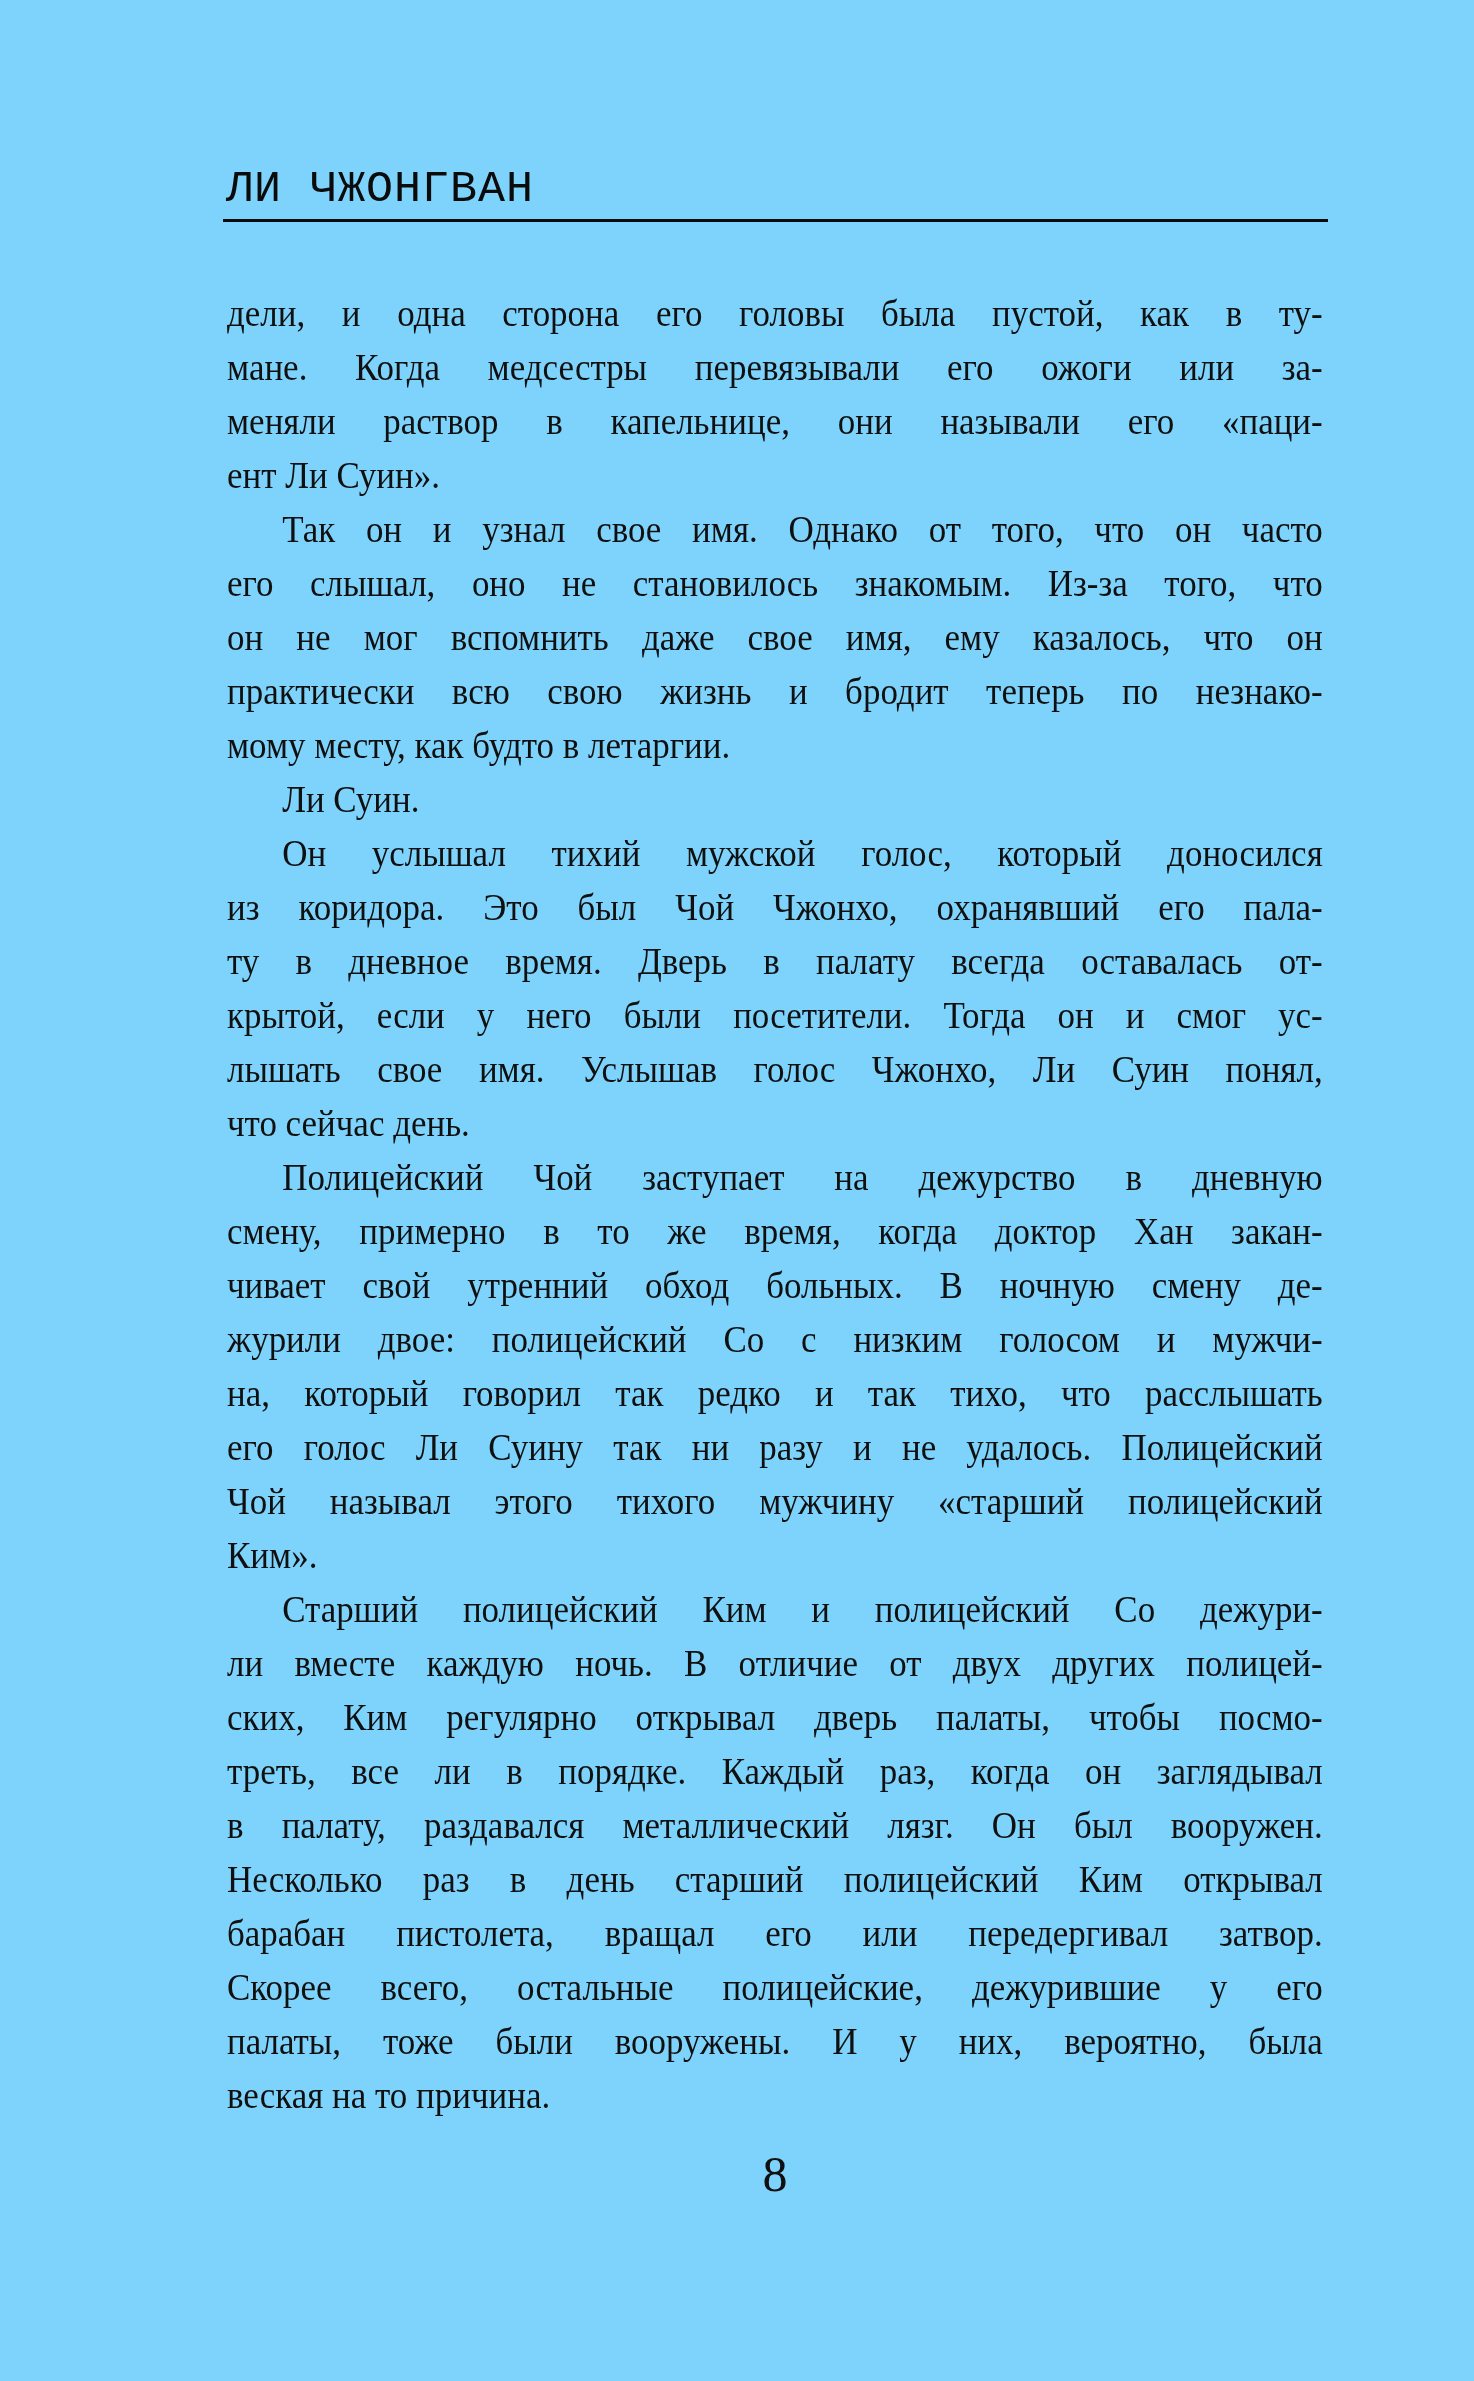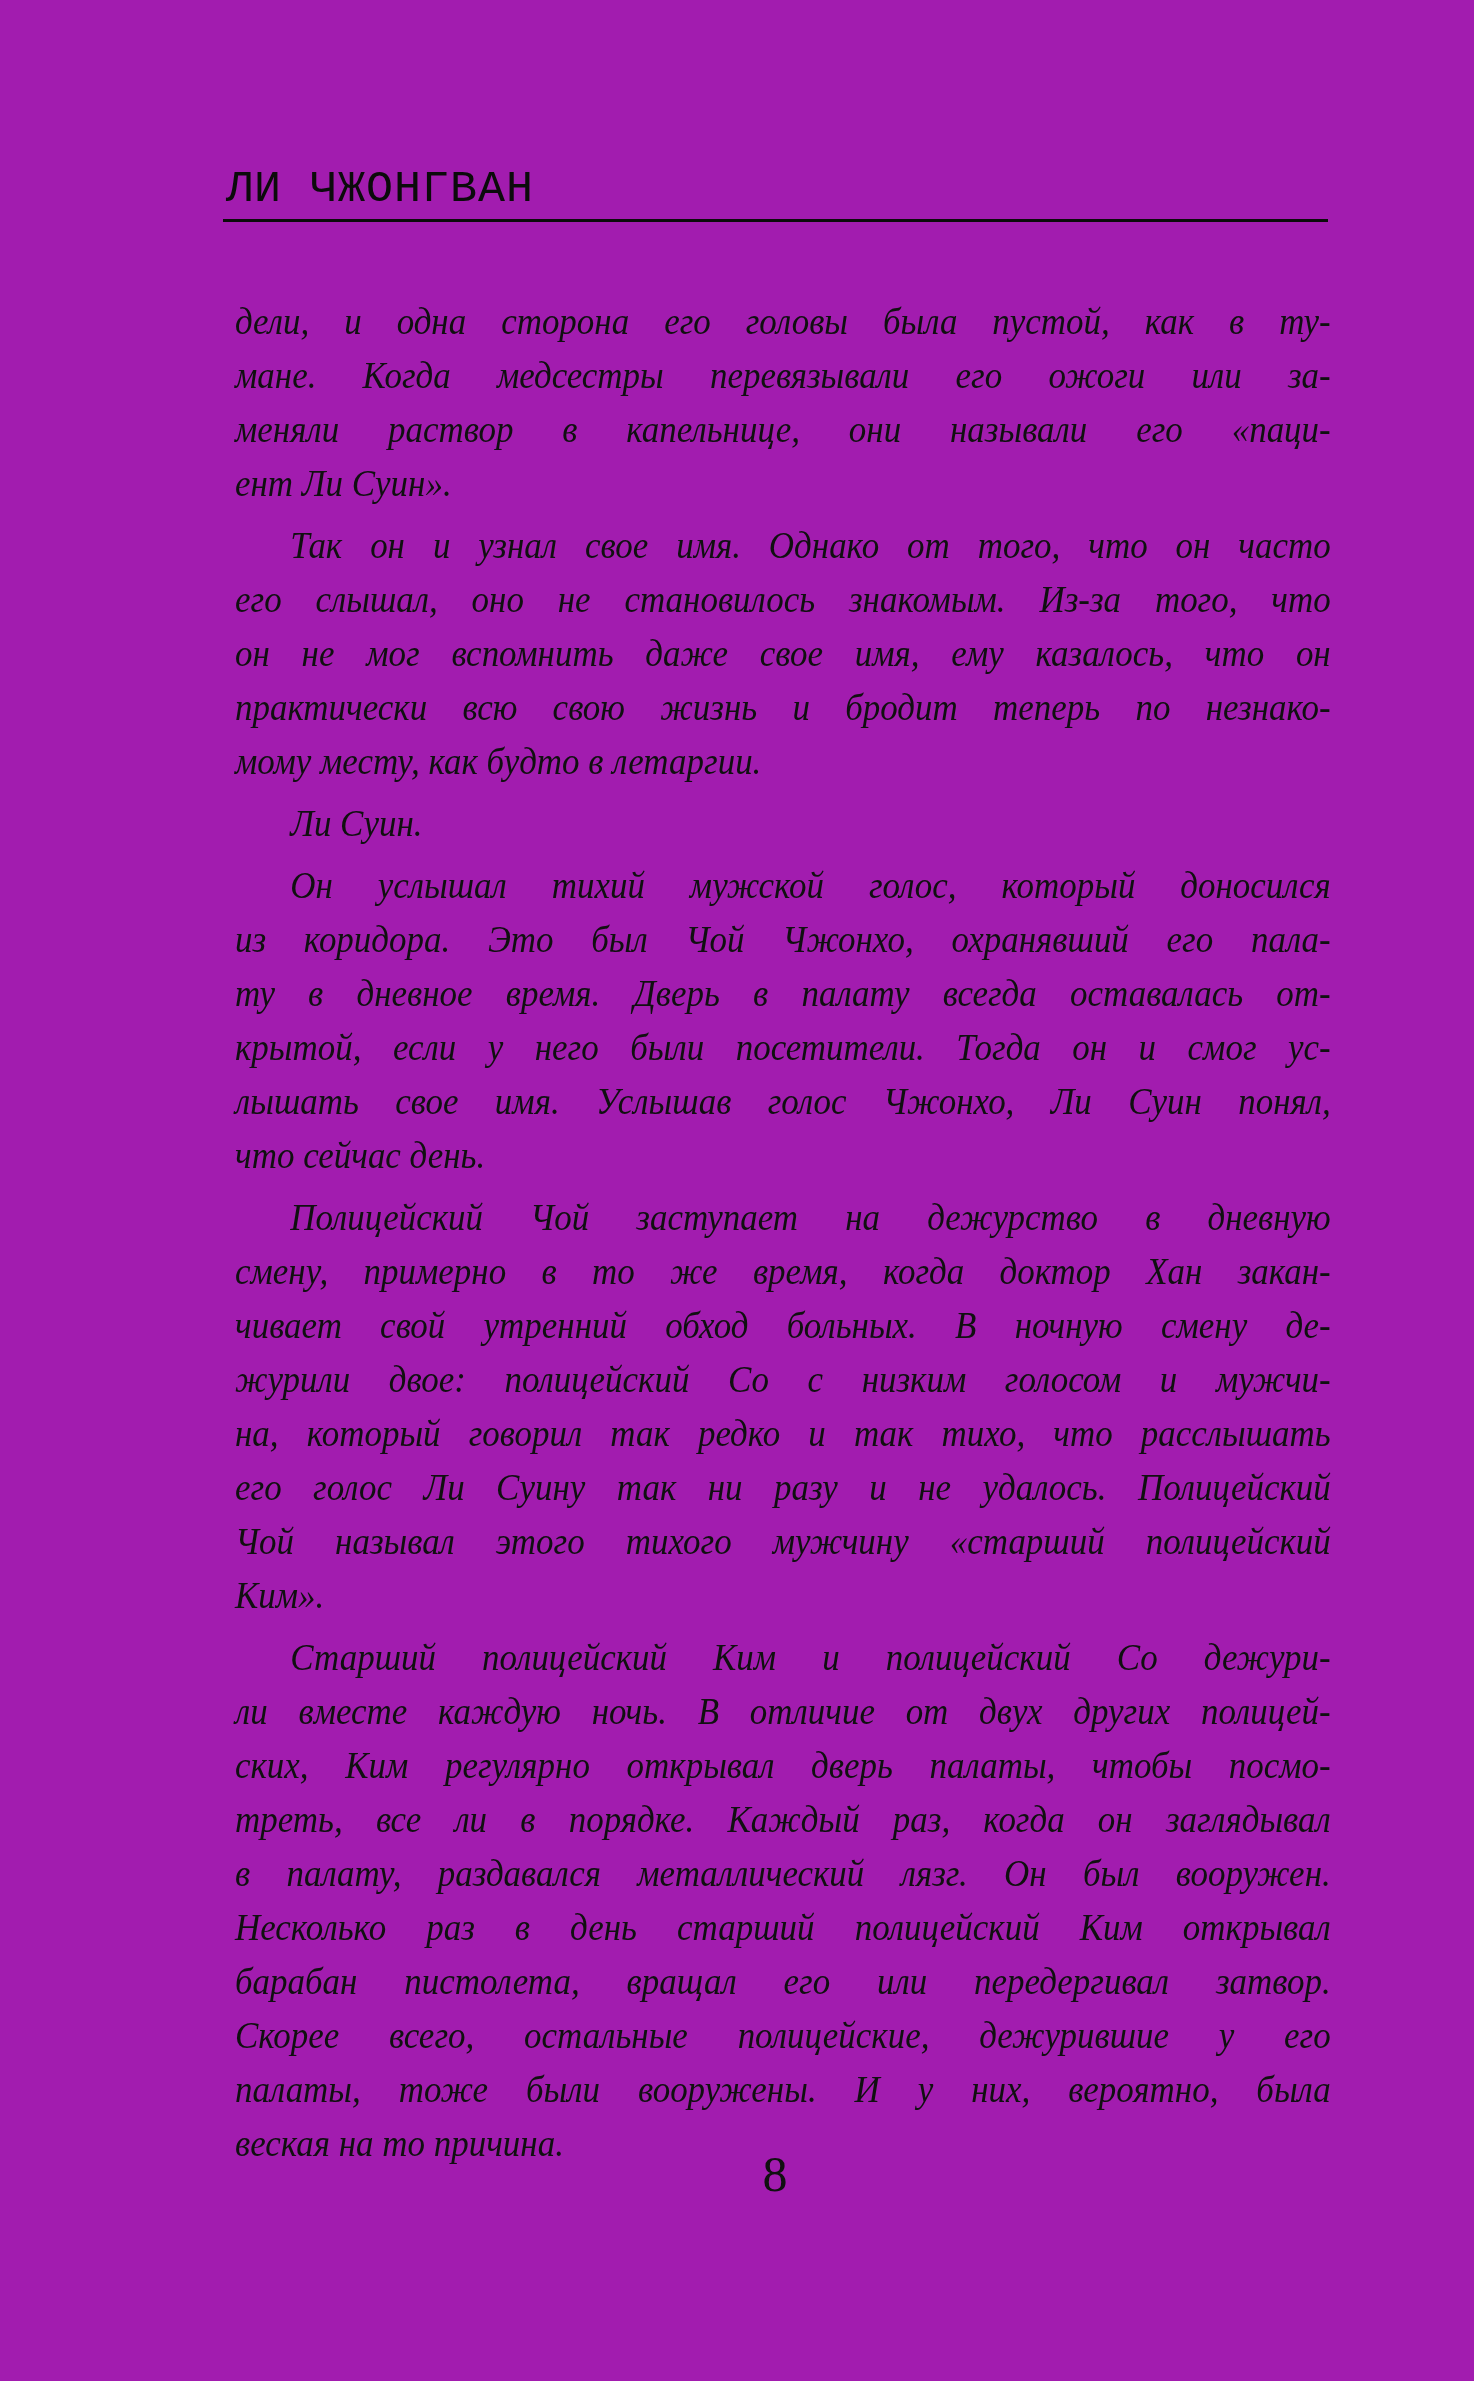--- a/index.html
+++ b/index.html
@@ -4,21 +4,21 @@
 <style>
   html, body {
     margin: 0;
     padding: 0;
     background: #ffffff;
   }
   .page {
     position: relative;
     width: 1474px;
     height: 2381px;
-    background: #a21caf;
+    background: #7dd3fc;
     overflow: hidden;
     font-family: "Liberation Serif", serif;
     color: #101010;
   }
   .running-header {
     position: absolute;
     left: 226px;
     top: 166px;
     font-family: "Liberation Mono", monospace;
     font-size: 45px;
@@ -35,22 +35,21 @@
     height: 3px;
     background: #0b0b0b;
   }
   .text-block {
     position: absolute;
     left: 227px;
     top: 286px;
     width: 1096px;
   }
   .paragraph {
-    margin: 8px;
-    font-style: italic;
+    margin: 0;
   }
   .line {
     width: 1191px;
     transform: scaleX(0.92);
     transform-origin: 0 50%;
     font-size: 38px;
     line-height: 54px;
     text-align: justify;
     text-align-last: justify;
     white-space: normal;

